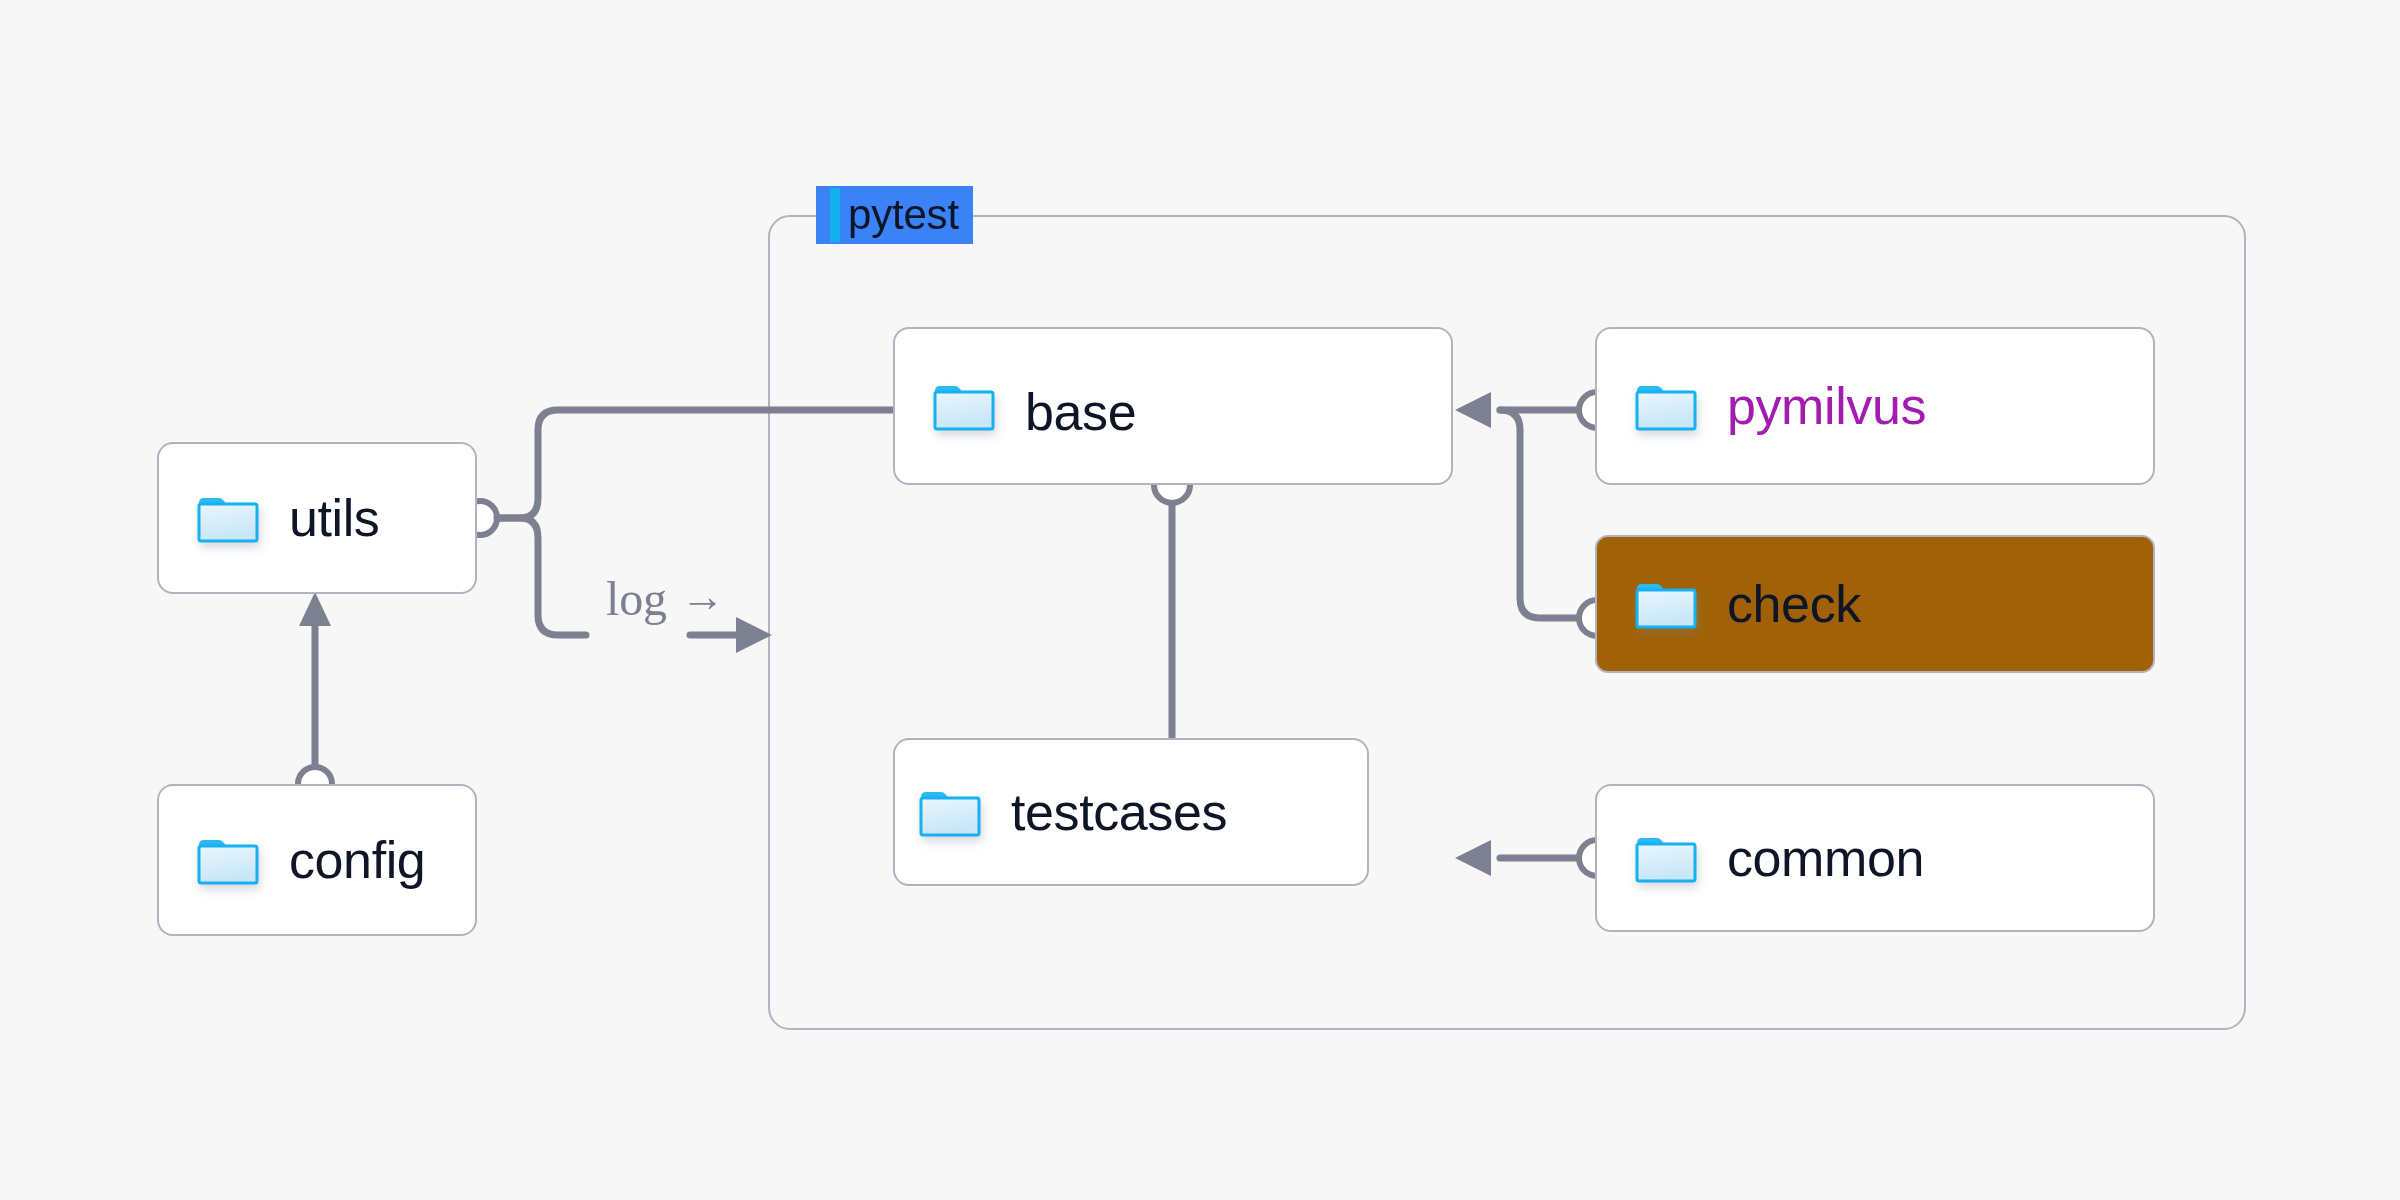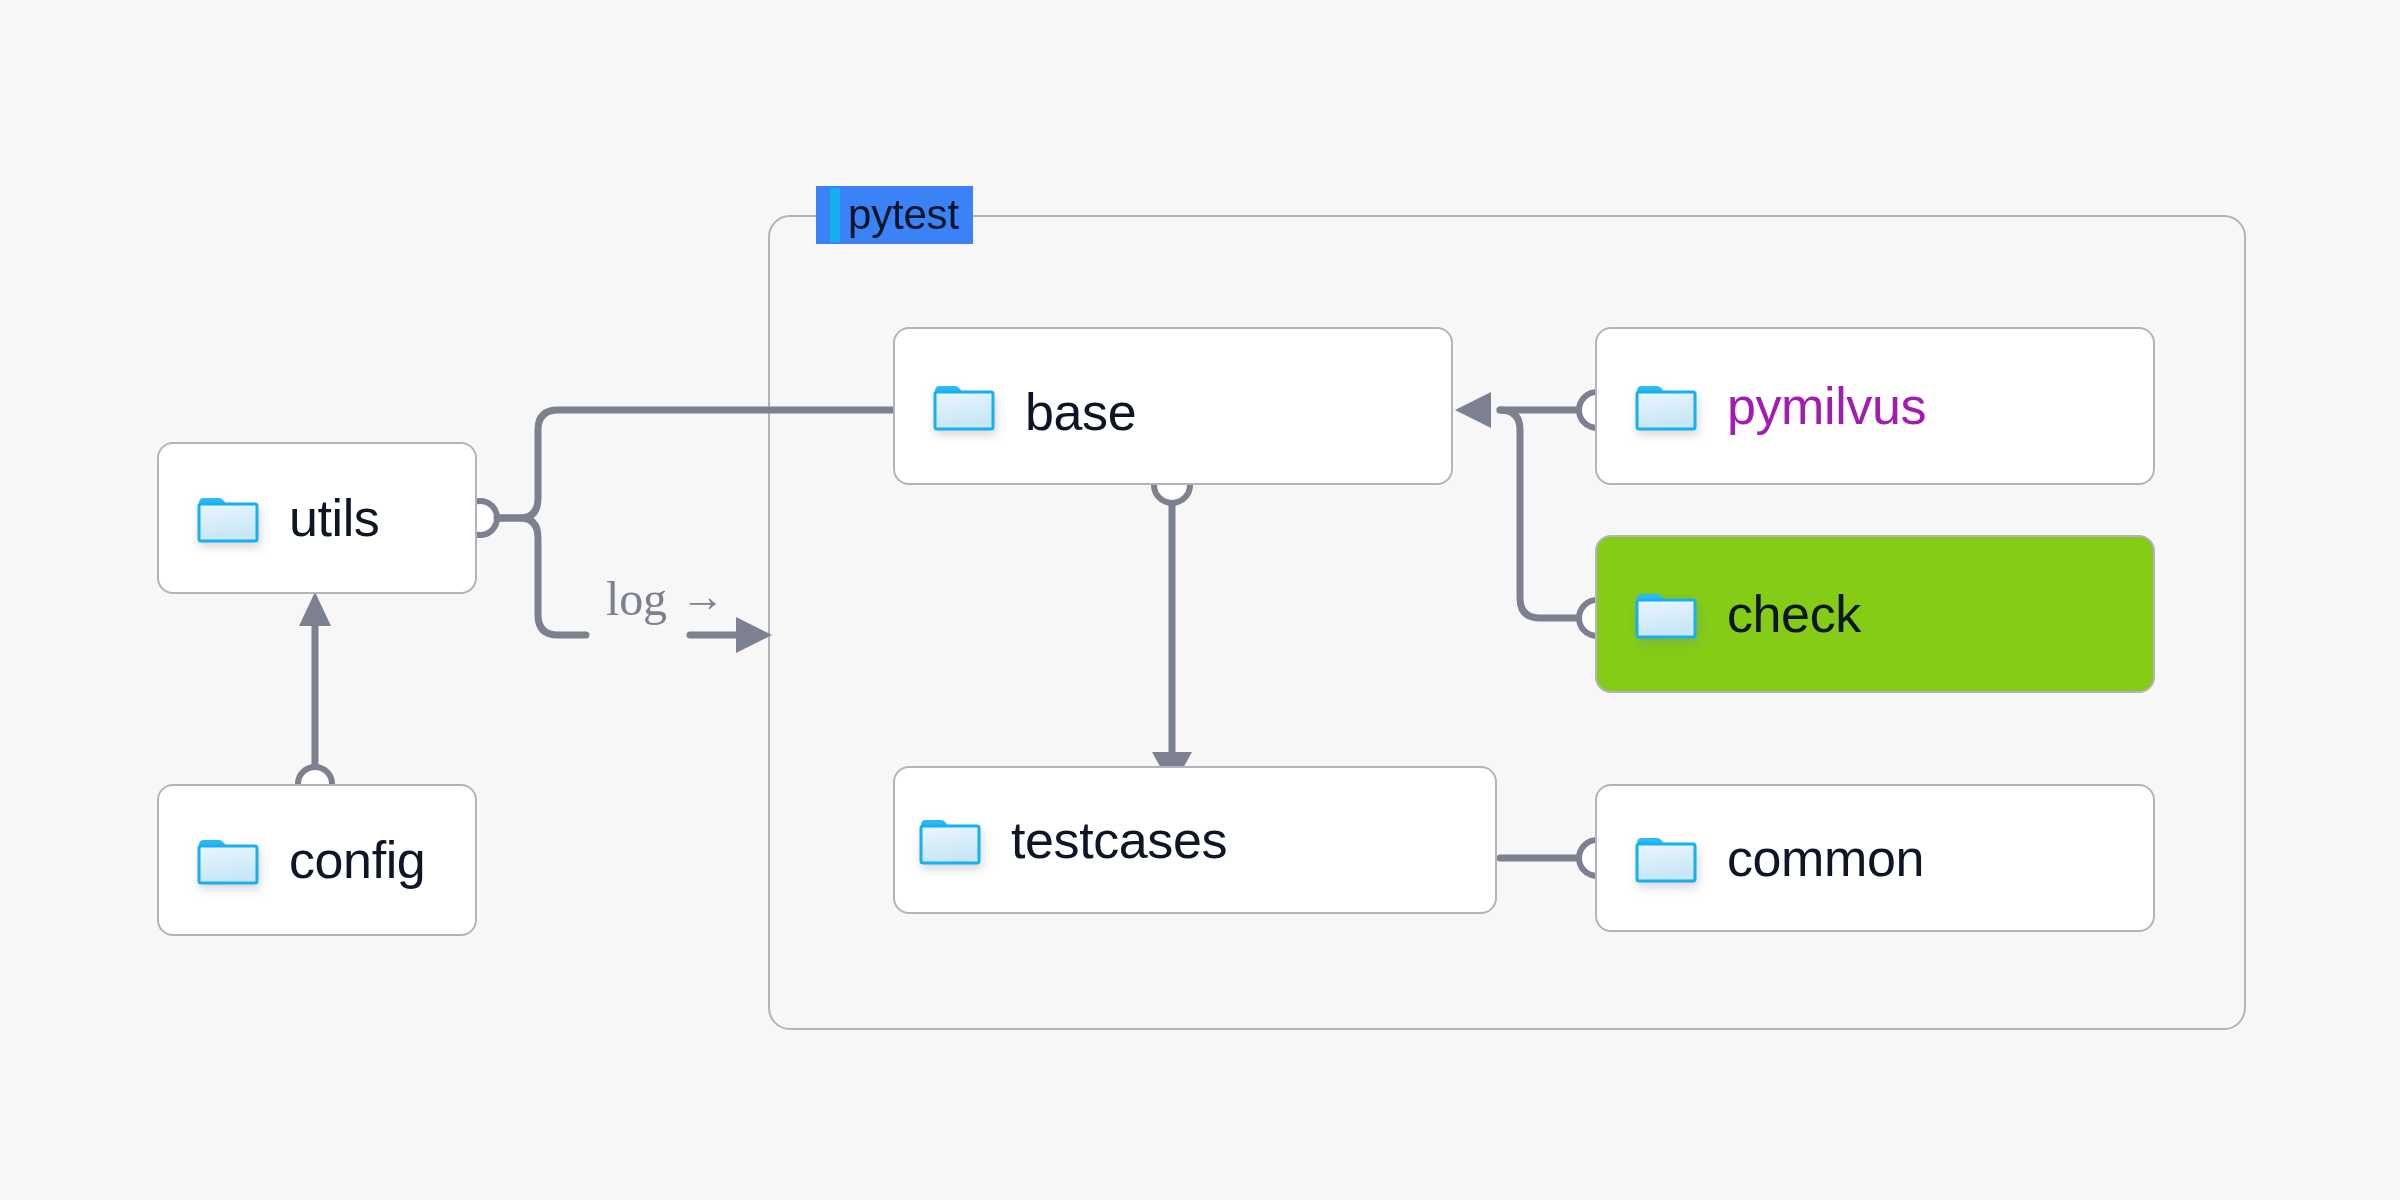--- a/index.html
+++ b/index.html
@@ -229,21 +229,21 @@
             <defs>
               <linearGradient id="fg" x1="0" y1="0" x2="0.25" y2="1">
                 <stop offset="0%" stop-color="#eaf6fd"></stop>
                 <stop offset="100%" stop-color="#c7e6f7"></stop>
               </linearGradient>
             </defs>
           </svg>
         </span>
         <span class="node-label" style="color: rgb(13, 21, 38); margin-top: 12px;">base</span>
       </div>
-      <div class="node" style="left: 893px; top: 766px; width: 604px; height: 148px; border-color: rgb(180, 178, 191); background: rgb(255, 255, 255); padding-left: 24px;">
+      <div class="node" style="left: 893px; top: 738px; width: 476px; height: 148px; border-color: rgb(180, 178, 191); background: rgb(255, 255, 255); padding-left: 24px;">
         <span class="folder-icon">
           <svg viewBox="0 0 62 50" xmlns="http://www.w3.org/2000/svg">
             <path d="M2 10 Q2 5 7 5 L22 5 Q25 5 27 8 L30 12 L26 14 L2 14 Z" fill="#2bb9f2"></path>
             <rect x="2" y="11" width="58" height="37" rx="2" fill="url(#fg)" stroke="#17b0f0" stroke-width="3"></rect>
             <defs>
               <linearGradient id="fg" x1="0" y1="0" x2="0.25" y2="1">
                 <stop offset="0%" stop-color="#eaf6fd"></stop>
                 <stop offset="100%" stop-color="#c7e6f7"></stop>
               </linearGradient>
             </defs>
@@ -259,21 +259,21 @@
             <defs>
               <linearGradient id="fg" x1="0" y1="0" x2="0.25" y2="1">
                 <stop offset="0%" stop-color="#eaf6fd"></stop>
                 <stop offset="100%" stop-color="#c7e6f7"></stop>
               </linearGradient>
             </defs>
           </svg>
         </span>
         <span class="node-label" style="color: #a21caf;">pymilvus</span>
       </div>
-      <div class="node" style="left: 1595px; top: 535px; width: 560px; height: 158px; border-color: rgb(180, 178, 191); background: #84cc16;">
+      <div class="node" style="left: 1595px; top: 535px; width: 560px; height: 138px; border-color: rgb(180, 178, 191); background: #a16207; border-radius: 13px;">
         <span class="folder-icon">
           <svg viewBox="0 0 62 50" xmlns="http://www.w3.org/2000/svg">
             <path d="M2 10 Q2 5 7 5 L22 5 Q25 5 27 8 L30 12 L26 14 L2 14 Z" fill="#2bb9f2"></path>
             <rect x="2" y="11" width="58" height="37" rx="2" fill="url(#fg)" stroke="#17b0f0" stroke-width="3"></rect>
             <defs>
               <linearGradient id="fg" x1="0" y1="0" x2="0.25" y2="1">
                 <stop offset="0%" stop-color="#eaf6fd"></stop>
                 <stop offset="100%" stop-color="#c7e6f7"></stop>
               </linearGradient>
             </defs>

